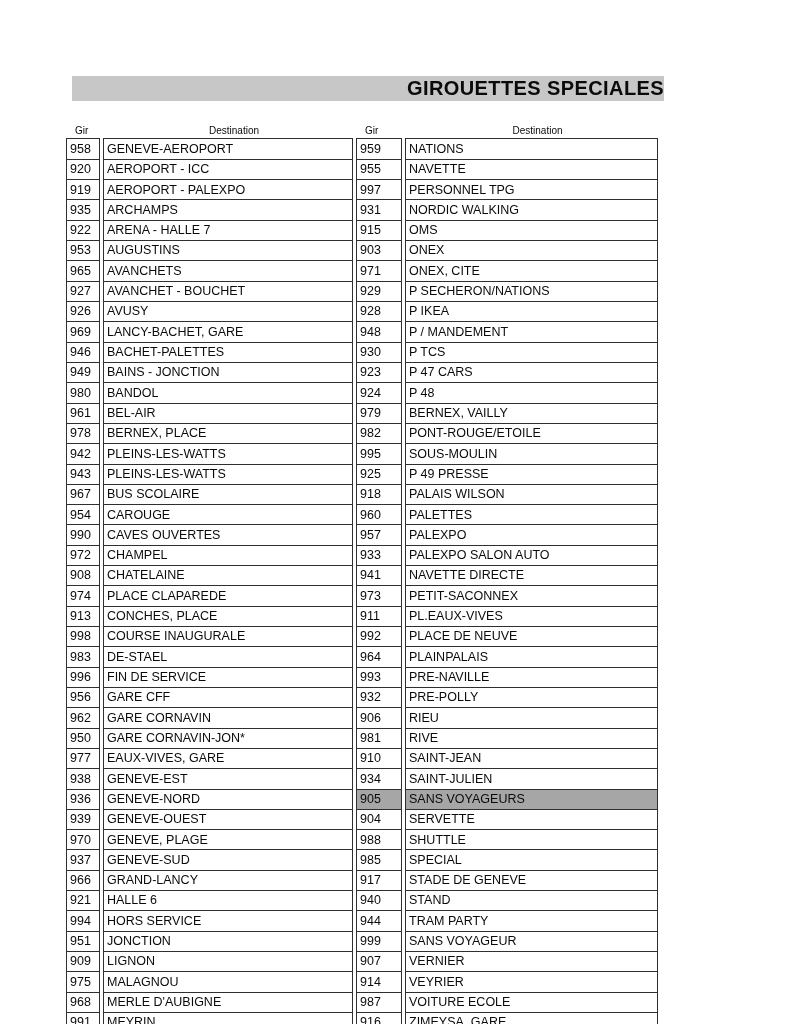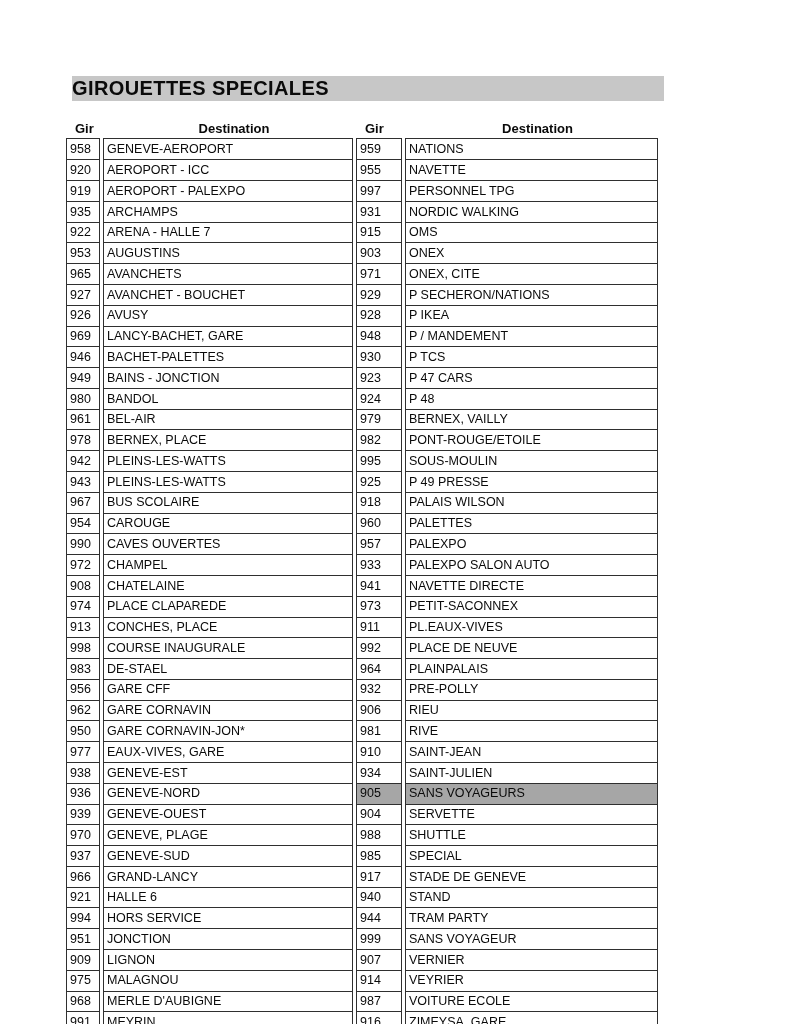--- a/index.html
+++ b/index.html
@@ -12,33 +12,33 @@
   body{
     width:791px;height:1024px;
     font-family:"Liberation Sans", sans-serif;
     color:var(--text);
   }
   .page{position:relative;width:791px;height:1024px;background:#fff;overflow:hidden;}
 
   .banner{
     position:absolute;left:72px;top:76px;width:592px;height:25px;
     background:var(--banner-bg);
-    text-align:left;
+    text-align:right;
   }
   .banner .title{
     font-weight:bold;font-size:20px;line-height:25px;letter-spacing:0.4px;
   }
 
   table{border-collapse:separate;border-spacing:3px 0;table-layout:fixed;}
 
   .head-table{
     position:absolute;left:69px;top:110px;width:598px;height:28px;
   }
   .head-table th{
-    font-weight:bold;font-size:13px;padding:0 0 2px 0;vertical-align:bottom;
+    font-weight:normal;font-size:10px;padding:0 0 2px 0;vertical-align:bottom;
     overflow:hidden;white-space:nowrap;
   }
   .head-table th.gir{text-align:left;padding-left:3px;}
   .head-table th.dest{text-align:center;}
 
   .main-table{
     position:absolute;left:63px;top:138px;width:598px;height:916px;
   }
   .main-table td{
     border:1px solid var(--border);
@@ -270,20 +270,26 @@
     </tr>
 
 
     <tr>
       <td>983</td>
       <td>DE-STAEL</td>
       <td>964</td>
       <td>PLAINPALAIS</td>
     </tr>
 
+    <tr>
+      <td>996</td>
+      <td>FIN DE SERVICE</td>
+      <td>993</td>
+      <td>PRE-NAVILLE</td>
+    </tr>
 
     <tr>
       <td>956</td>
       <td>GARE CFF</td>
       <td>932</td>
       <td>PRE-POLLY</td>
     </tr>
 
 
     <tr>

